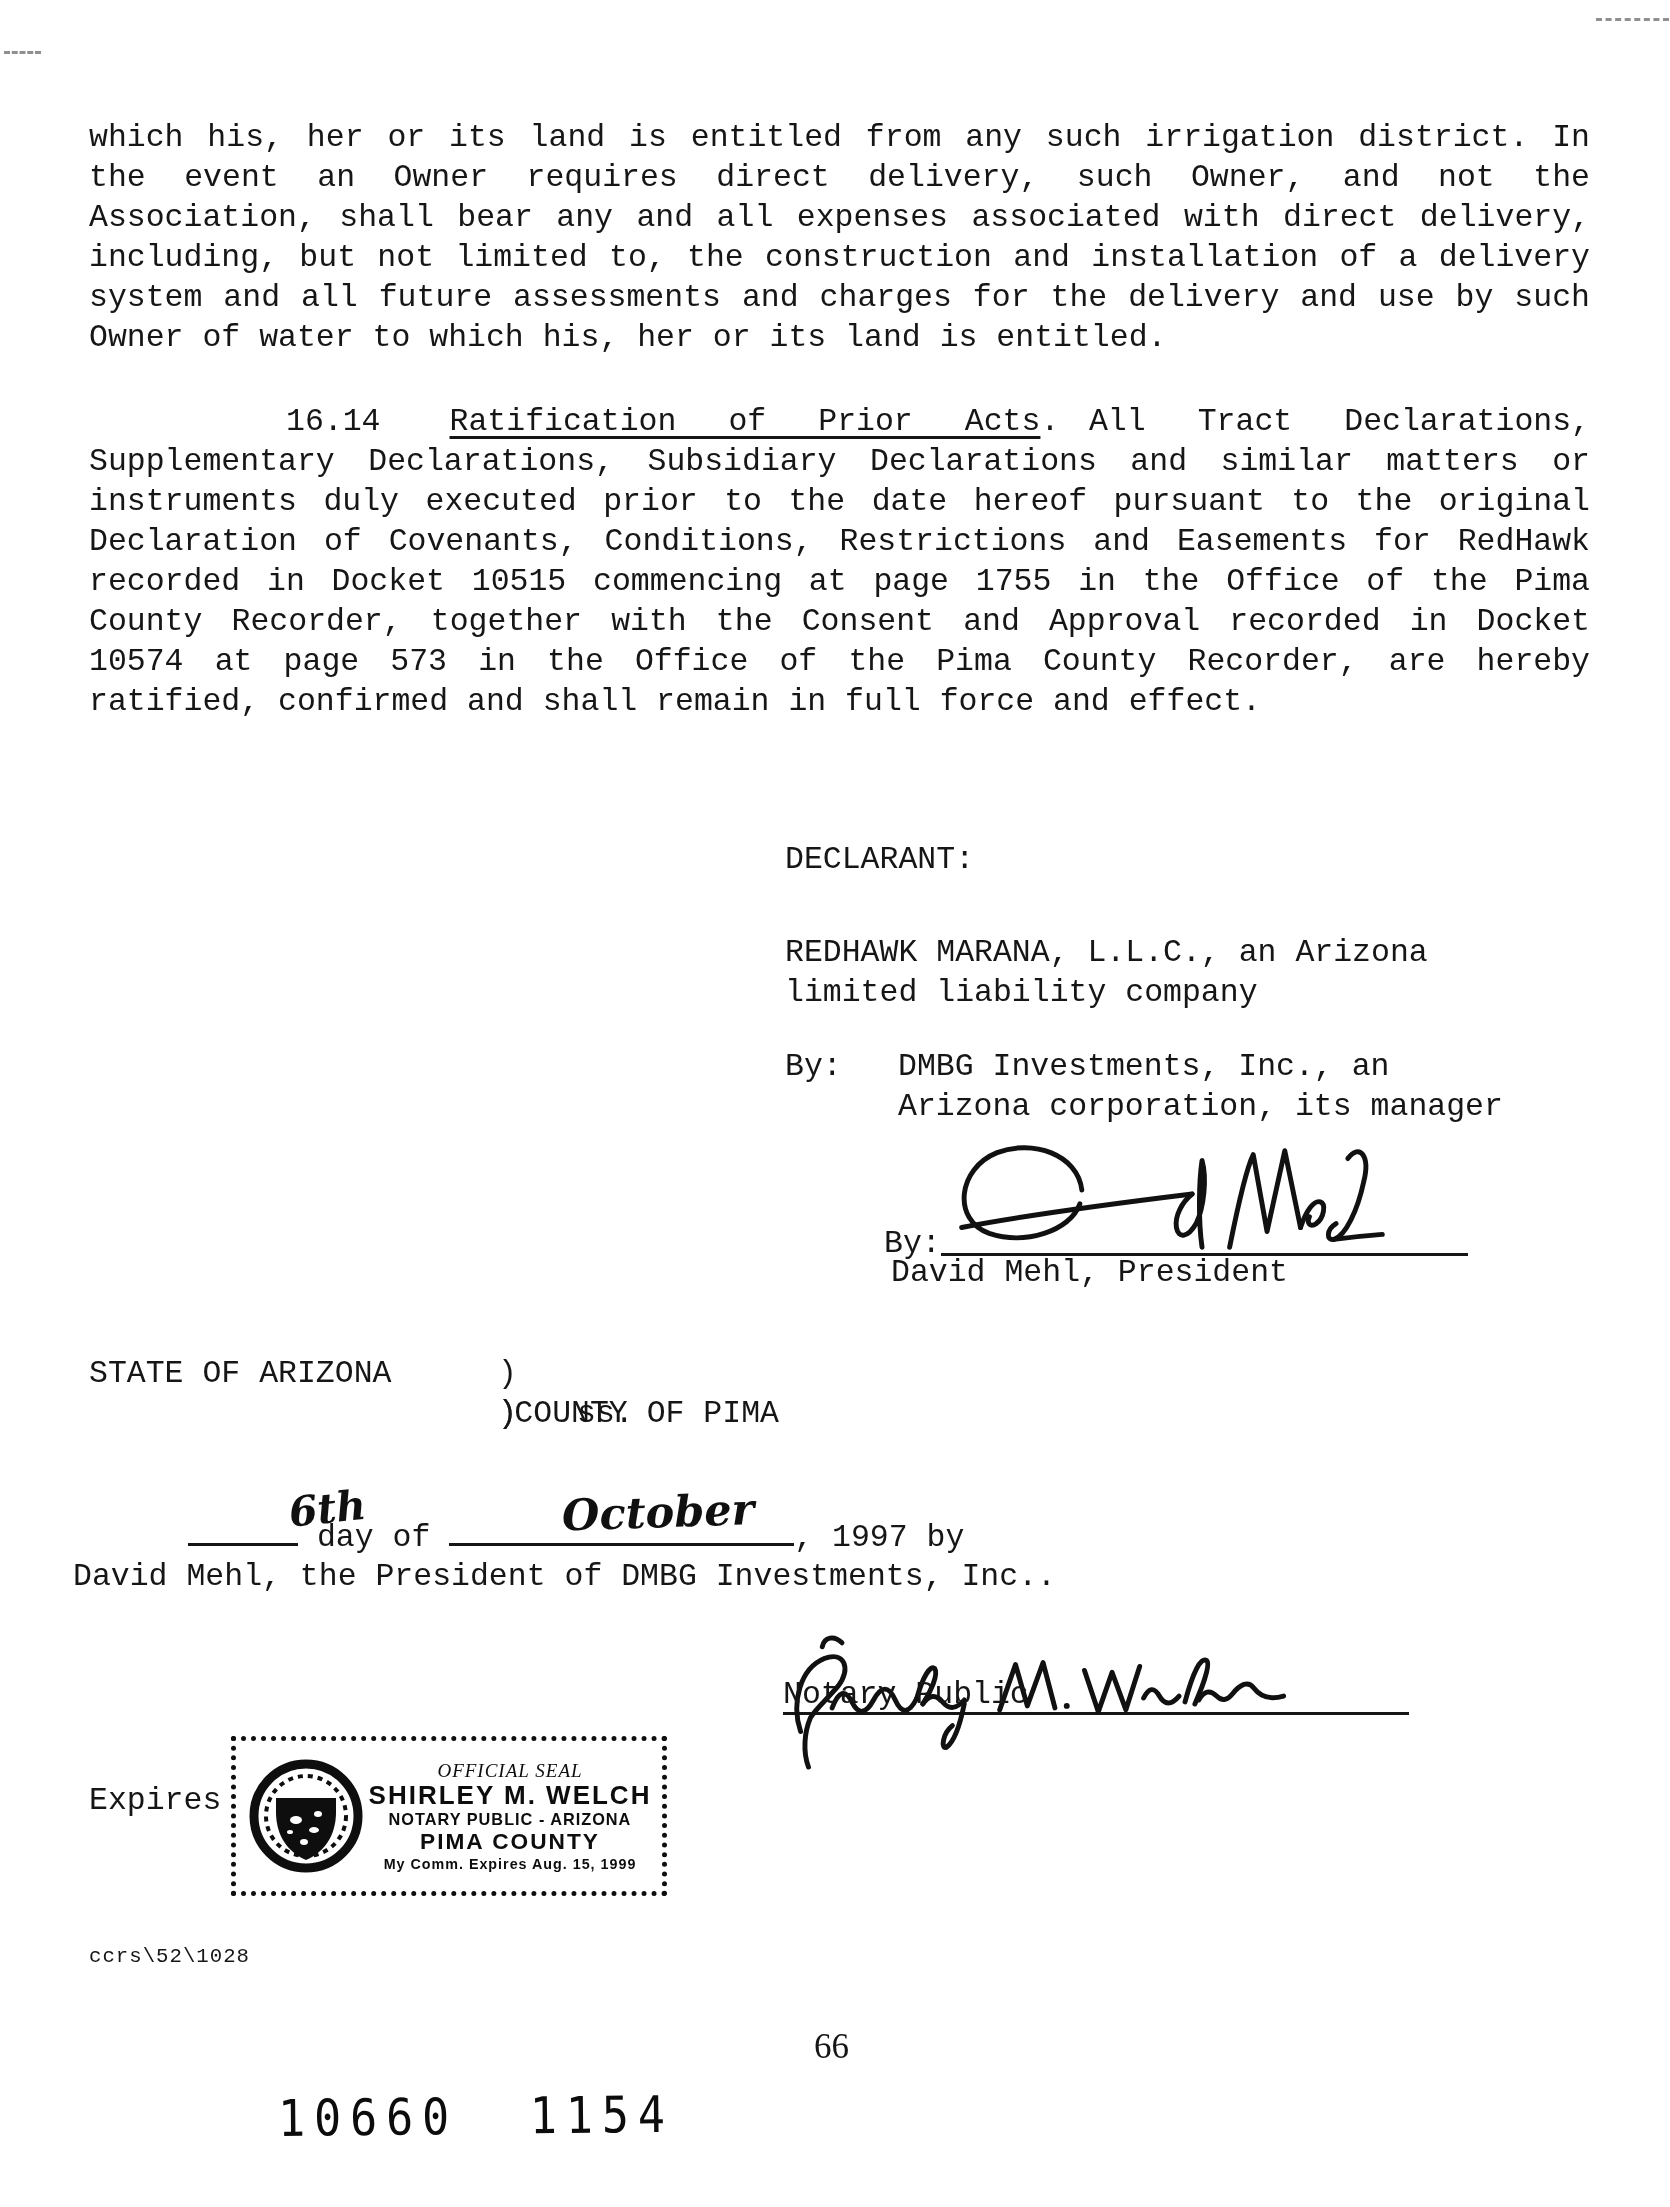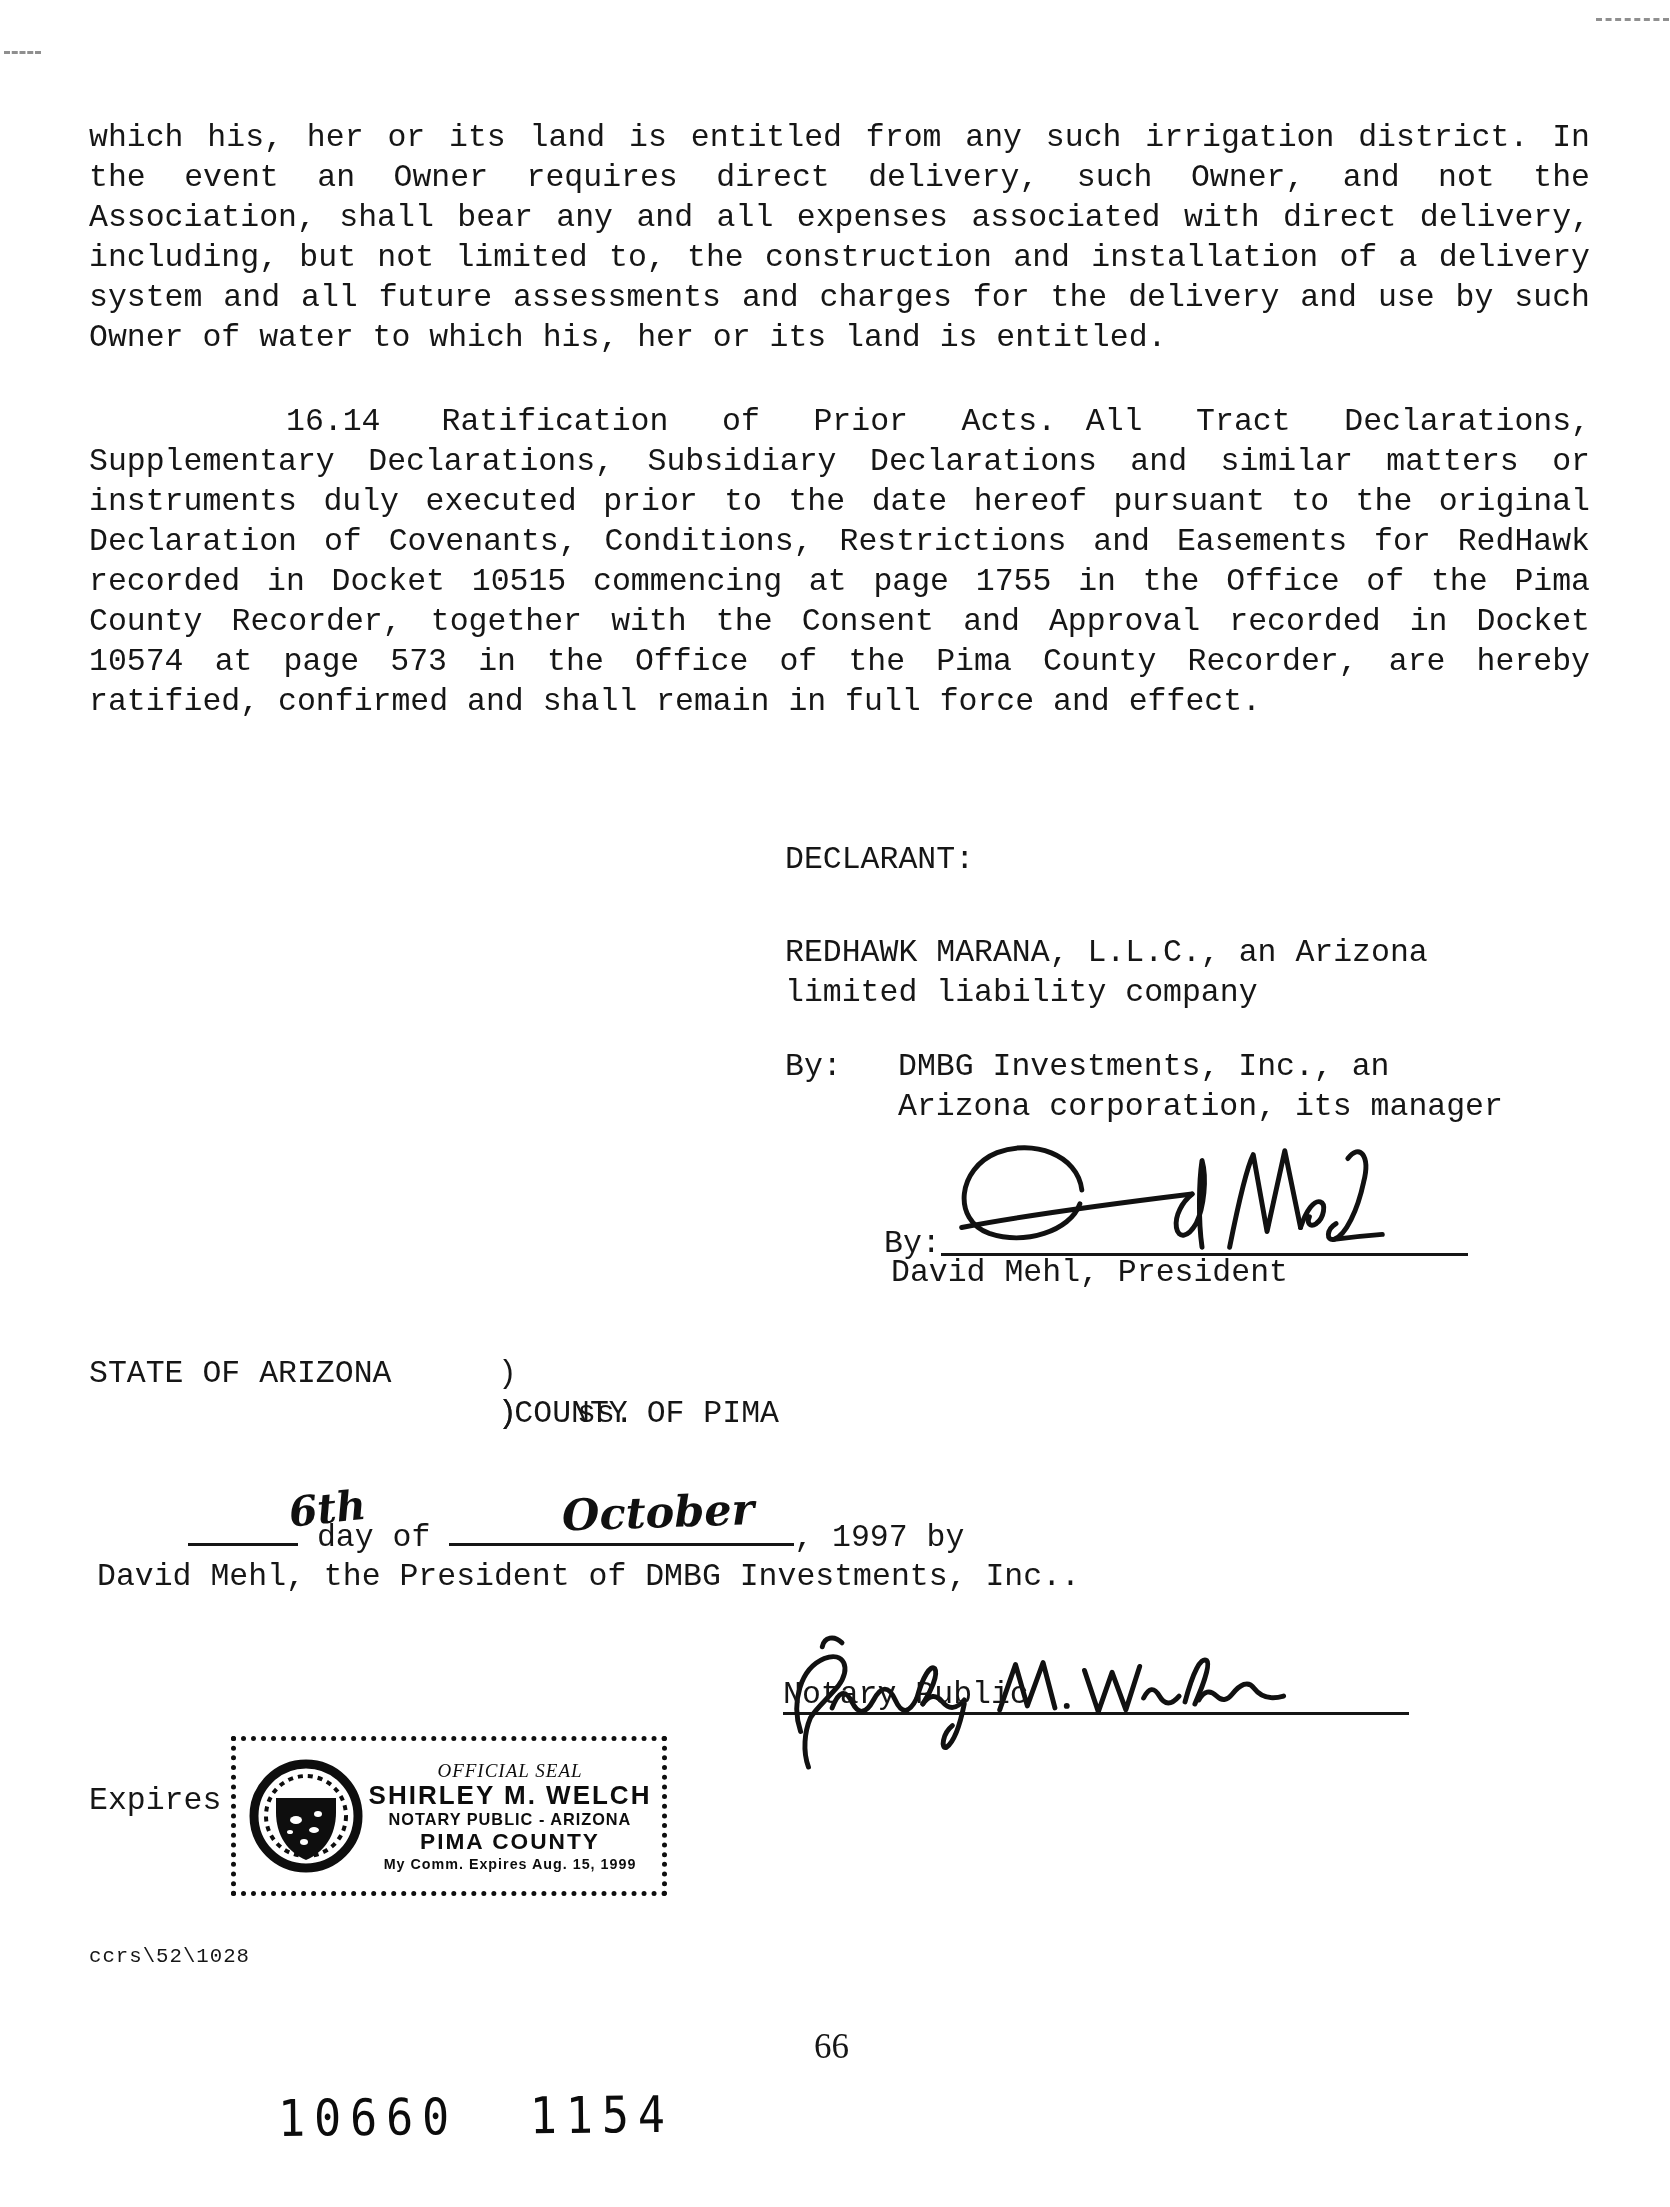--- a/index.html
+++ b/index.html
@@ -4,21 +4,21 @@
 <style>
   html,body{margin:0;padding:0;}
   body{
     width:1671px;height:2208px;position:relative;background:#ffffff;
     font-family:"Liberation Mono","DejaVu Sans Mono",monospace;
     color:#161616;overflow:hidden;
   }
   .abs{position:absolute;}
   .tw{font-family:"Liberation Mono","DejaVu Sans Mono",monospace;font-size:31.5px;line-height:40px;}
   .para{width:1501px;text-align:justify;}
-  .u{text-underline-offset:5.9px;text-decoration-thickness:3px;}
+  .u{text-decoration:underline;text-underline-offset:5.9px;text-decoration-thickness:3px;margin-left:8px;}
   .after-title{margin-right:29.6px;}
   .num-gap{margin-right:61px;}
   .blank{display:inline-block;border-bottom:3px solid #161616;position:relative;vertical-align:baseline;}
   .hand{
     position:absolute;font-family:"DejaVu Serif",serif;font-style:italic;font-weight:bold;
     color:#101010;white-space:nowrap;pointer-events:none;
   }
   .sigline{border-bottom:3px solid #161616;}
   .seal-box{
     left:231px;top:1736px;width:426px;height:150px;
@@ -84,21 +84,21 @@
   <div style="position:relative;text-align:right;">
     <span>COUNTY OF PIMA</span>
     <span class="abs" style="left:409px;top:0;">)</span>
   </div>
 </div>
 
 <p class="abs tw" style="left:89px;top:1510px;width:1517px;margin:0;text-indent:99px;">
   <span class="blank" style="width:110px;height:33px;"><span class="hand" style="left:2px;top:-15.8px;font-size:41px;transform:rotate(-6deg);">6th</span></span>
   <span>day of</span>
   <span class="blank" style="width:345px;height:33px;"><span class="hand" style="left:13.8px;top:-15.8px;font-size:43px;transform:rotate(-2deg);">October</span></span><span>, 1997 by</span></p>
-<div class="abs tw" style="left:97px;top:1557px;">David Mehl, the President of DMBG Investments, Inc..</div>
+<div class="abs tw" style="left:73px;top:1557px;">David Mehl, the President of DMBG Investments, Inc..</div>
 
 <div class="abs sigline" style="left:783px;top:1669px;width:626px;height:43px;"></div>
 <svg class="sig" style="left:773px;top:1625px;" width="552" height="148" viewBox="0 0 560 150" role="img">
   <path d="M70,18 C62,10 52,12 50,22" stroke-width="5"></path>
   <path d="M28,108 C18,78 28,44 52,34 C72,26 80,44 66,62 C56,74 44,84 38,94 C32,108 30,128 36,144" stroke-width="5"></path>
   <path d="M60,84 Q70,58 80,78 T102,76 T124,76 T146,74" stroke-width="5"></path>
   <path d="M146,74 C152,52 160,40 164,44 C168,50 160,68 152,80" stroke-width="5"></path>
   <path d="M152,80 Q162,66 172,78 T194,76" stroke-width="5"></path>
   <path d="M194,80 C190,100 184,118 176,124 C170,126 172,110 182,102" stroke-width="5"></path>
   <path d="M230,86 L246,40 L258,82 L274,38 L286,84" stroke-width="5"></path>

